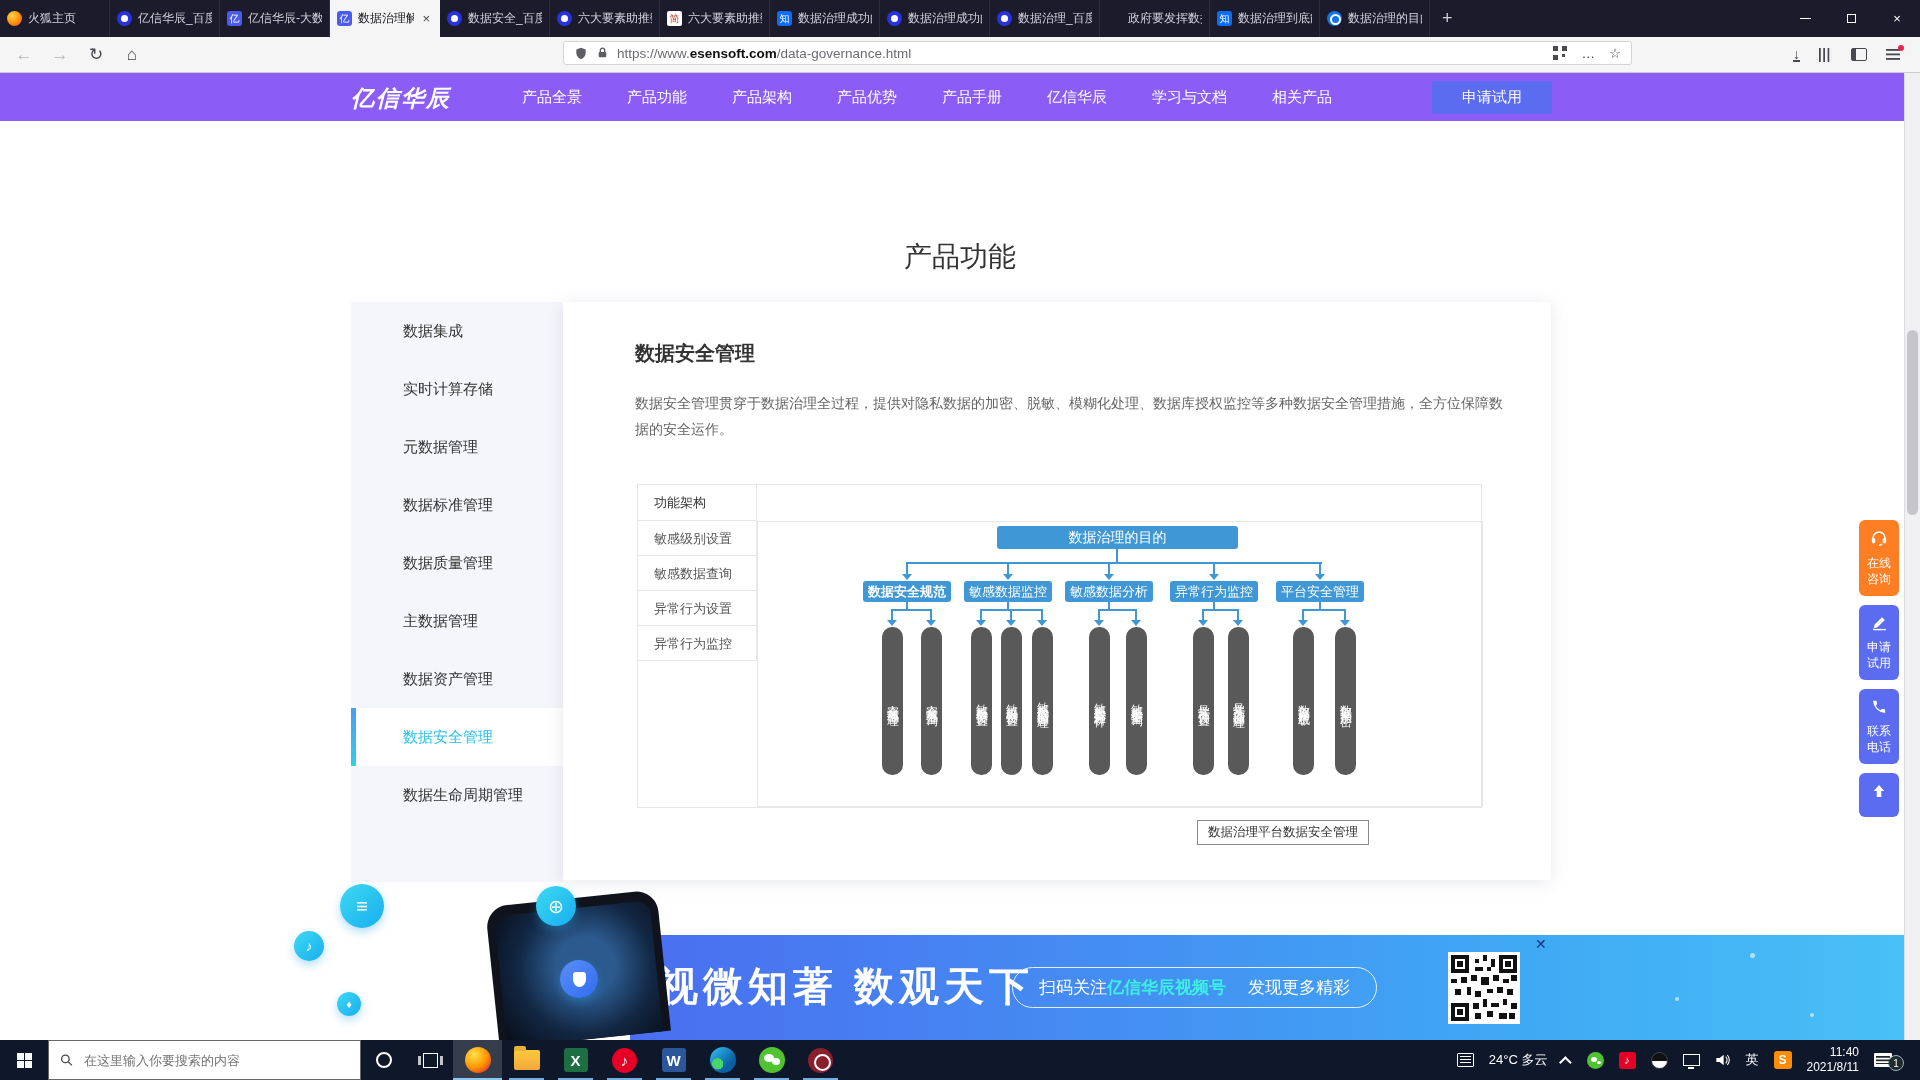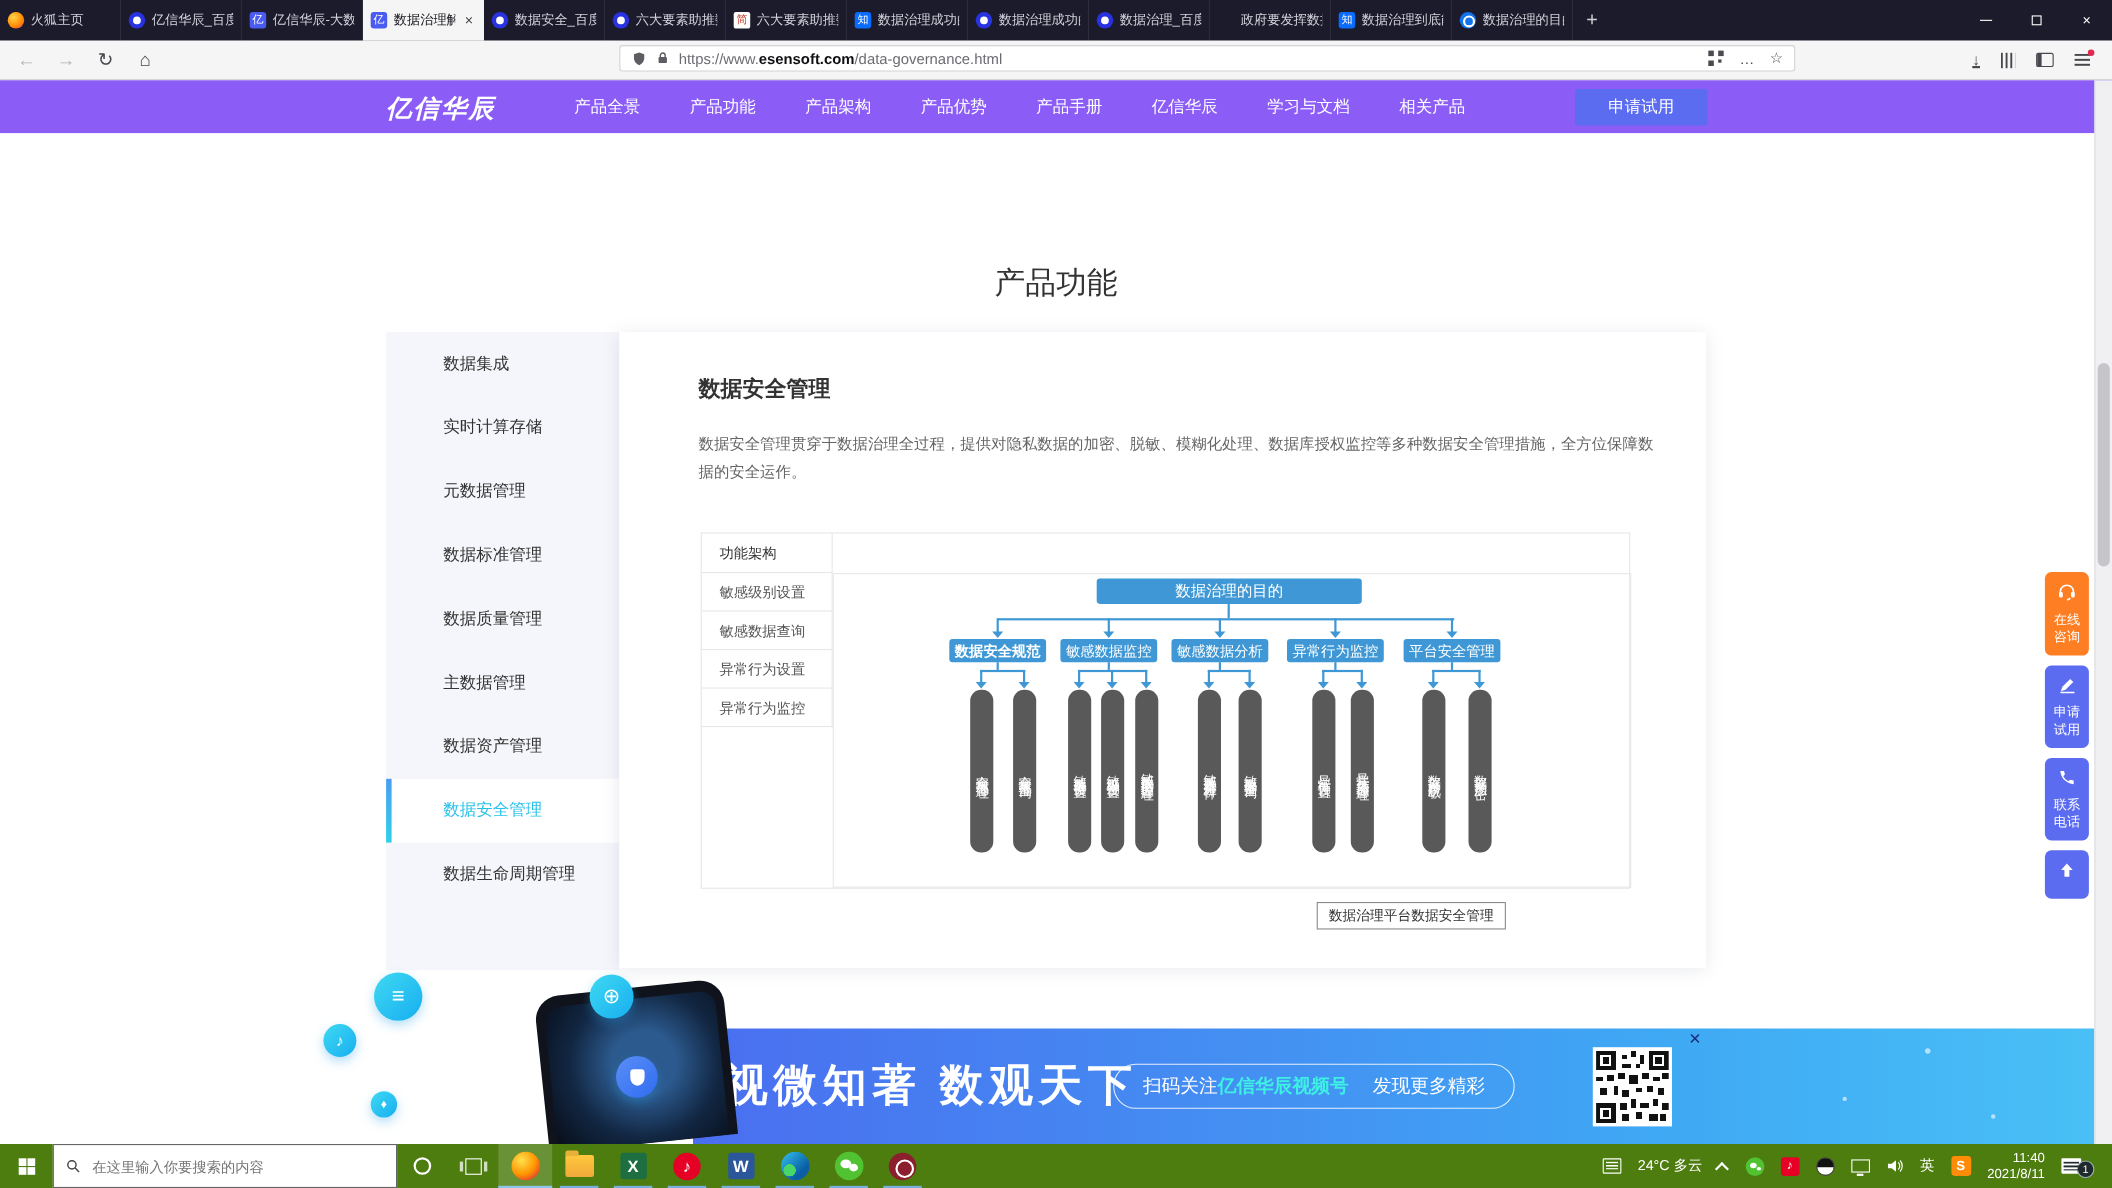--- a/index.html
+++ b/index.html
@@ -106,21 +106,21 @@
   .phone .scr{position:absolute;left:8px;top:10px;right:8px;bottom:0;border-radius:14px 14px 0 0;
     background:radial-gradient(circle at 55% 45%,#2c5a8e 0 26%,#122743 60%,#070c16 100%);}
   .circle{position:absolute;border-radius:50%;background:linear-gradient(135deg,#3fd9f2,#17aef0);color:#fff;
     display:flex;align-items:center;justify-content:center;box-shadow:0 4px 10px rgba(40,160,230,.35);}
   .circle.blue{background:linear-gradient(135deg,#5b8ef7,#2f6cf0);}
   .shieldshape{width:13px;height:15px;background:#fff;border-radius:3px 3px 50% 50%;}
   
   .scroll{position:absolute;right:0;top:73px;width:16px;height:967px;background:#f0f0f2;border-left:1px solid #dcdce0;}
   .thumb{position:absolute;left:2px;right:2px;top:257px;height:185px;background:#c6c6ca;border-radius:6px;}
   
-  .taskbar{position:absolute;left:0;top:1040px;width:1920px;height:40px;background:#4d7c0f;display:flex;align-items:center;color:#fff;}
+  .taskbar{position:absolute;left:0;top:1040px;width:1920px;height:40px;background:#0f172a;display:flex;align-items:center;color:#fff;}
   .start{width:48px;height:40px;display:flex;align-items:center;justify-content:center;}
   .winlogo{width:15px;height:15px;display:grid;grid-template-columns:7px 7px;grid-template-rows:7px 7px;gap:1px;}
   .winlogo i{background:#fff;}
   .searchbox{width:313px;height:40px;background:#fff;border:1px solid #666;display:flex;align-items:center;gap:9px;padding:0 11px;}
   .searchbox input{border:none;outline:none;background:transparent;font-size:13px;color:#333;width:100%;
     font-family:"Liberation Sans","DejaVu Sans",sans-serif;}
   .cortana{width:46px;height:40px;display:flex;align-items:center;justify-content:center;}
   .cortana i{width:16px;height:16px;border:2px solid #fff;border-radius:50%;}
   .taskview{width:46px;height:40px;display:flex;align-items:center;justify-content:center;}
   .taskview i{width:15px;height:15px;border:1.6px solid #fff;position:relative;}

